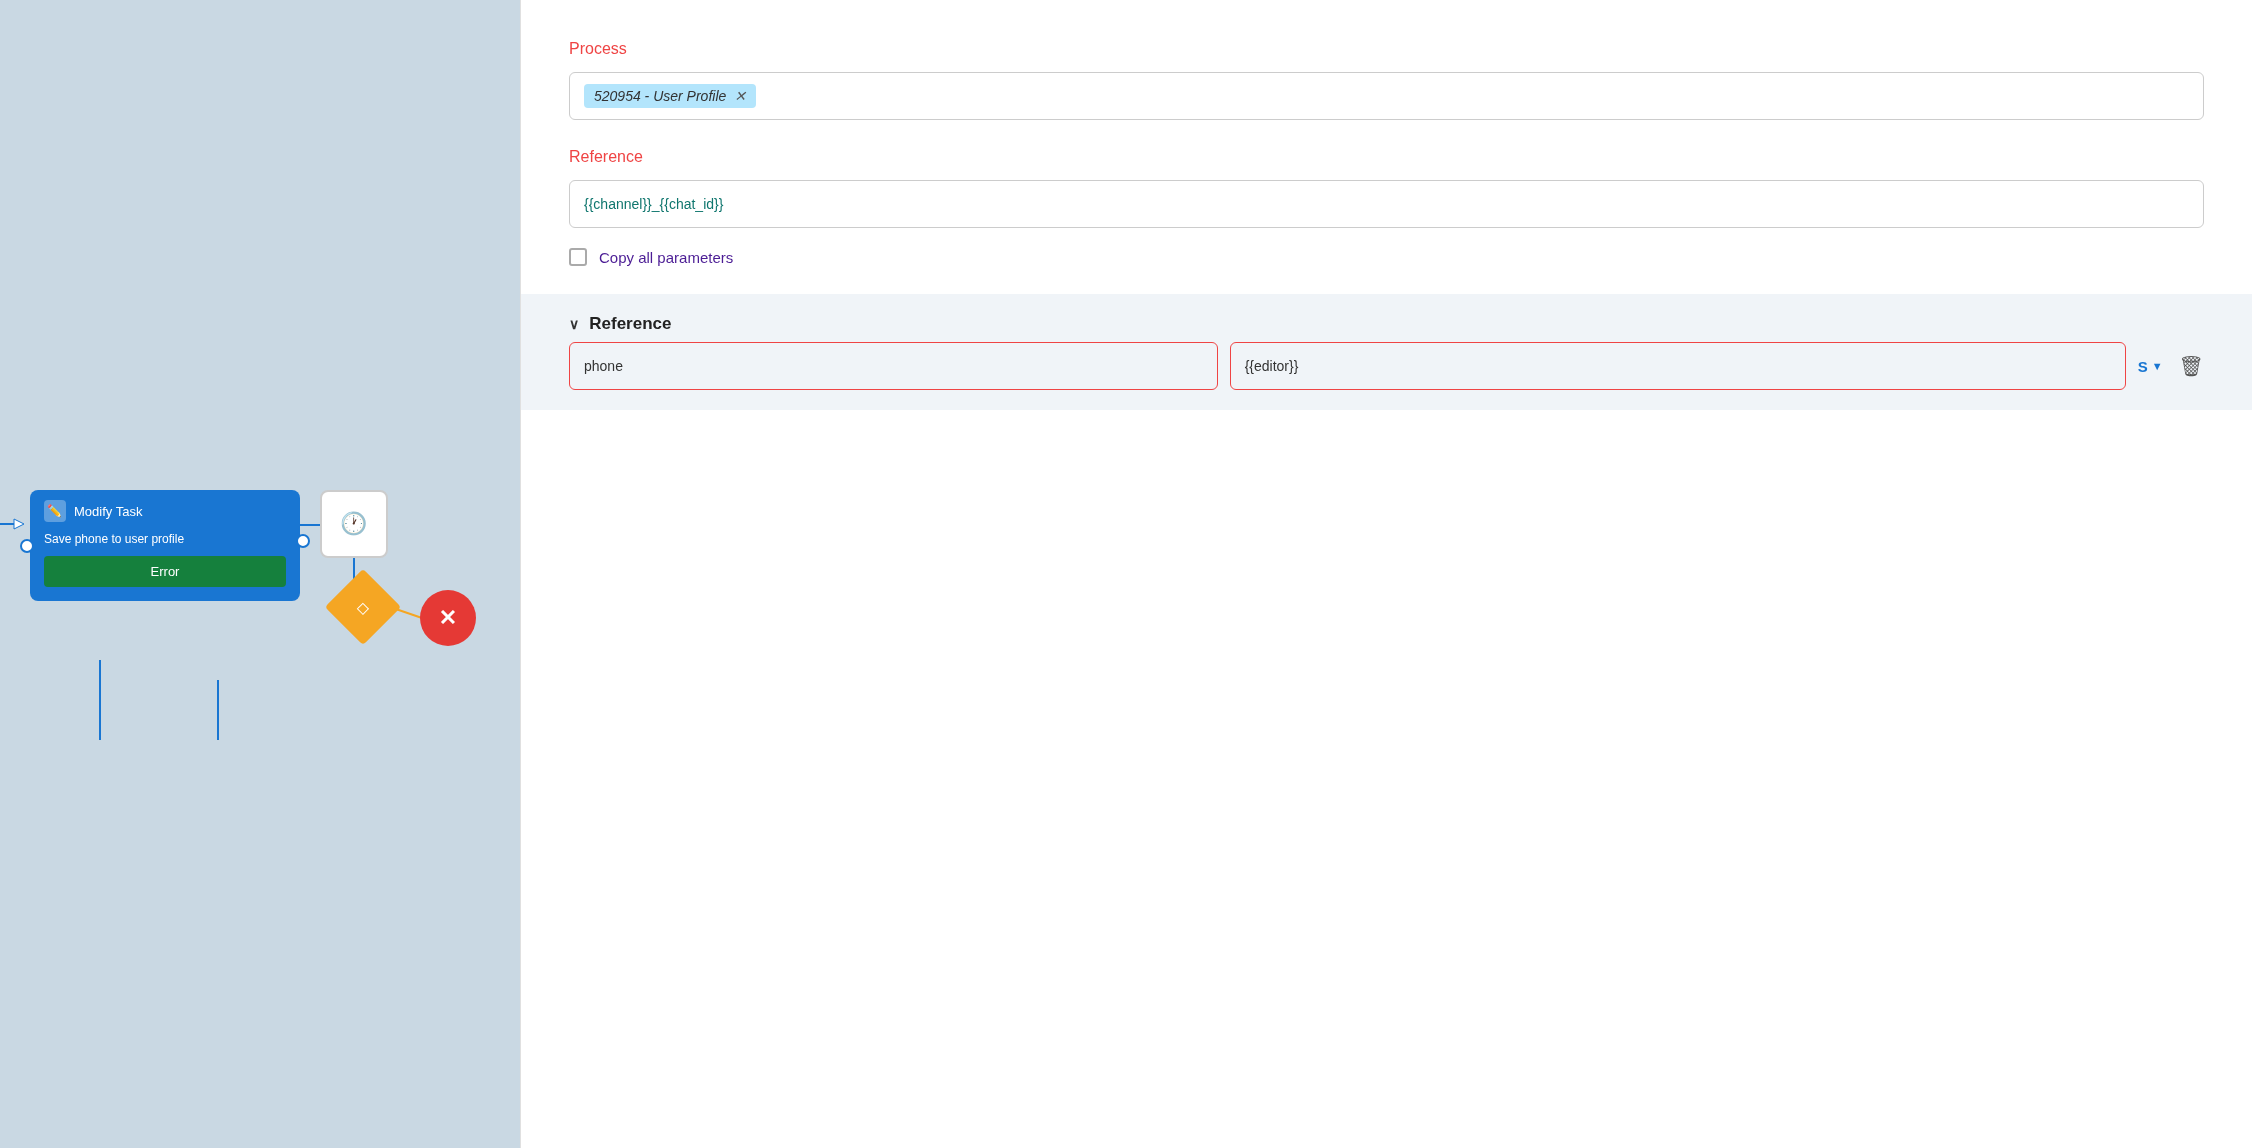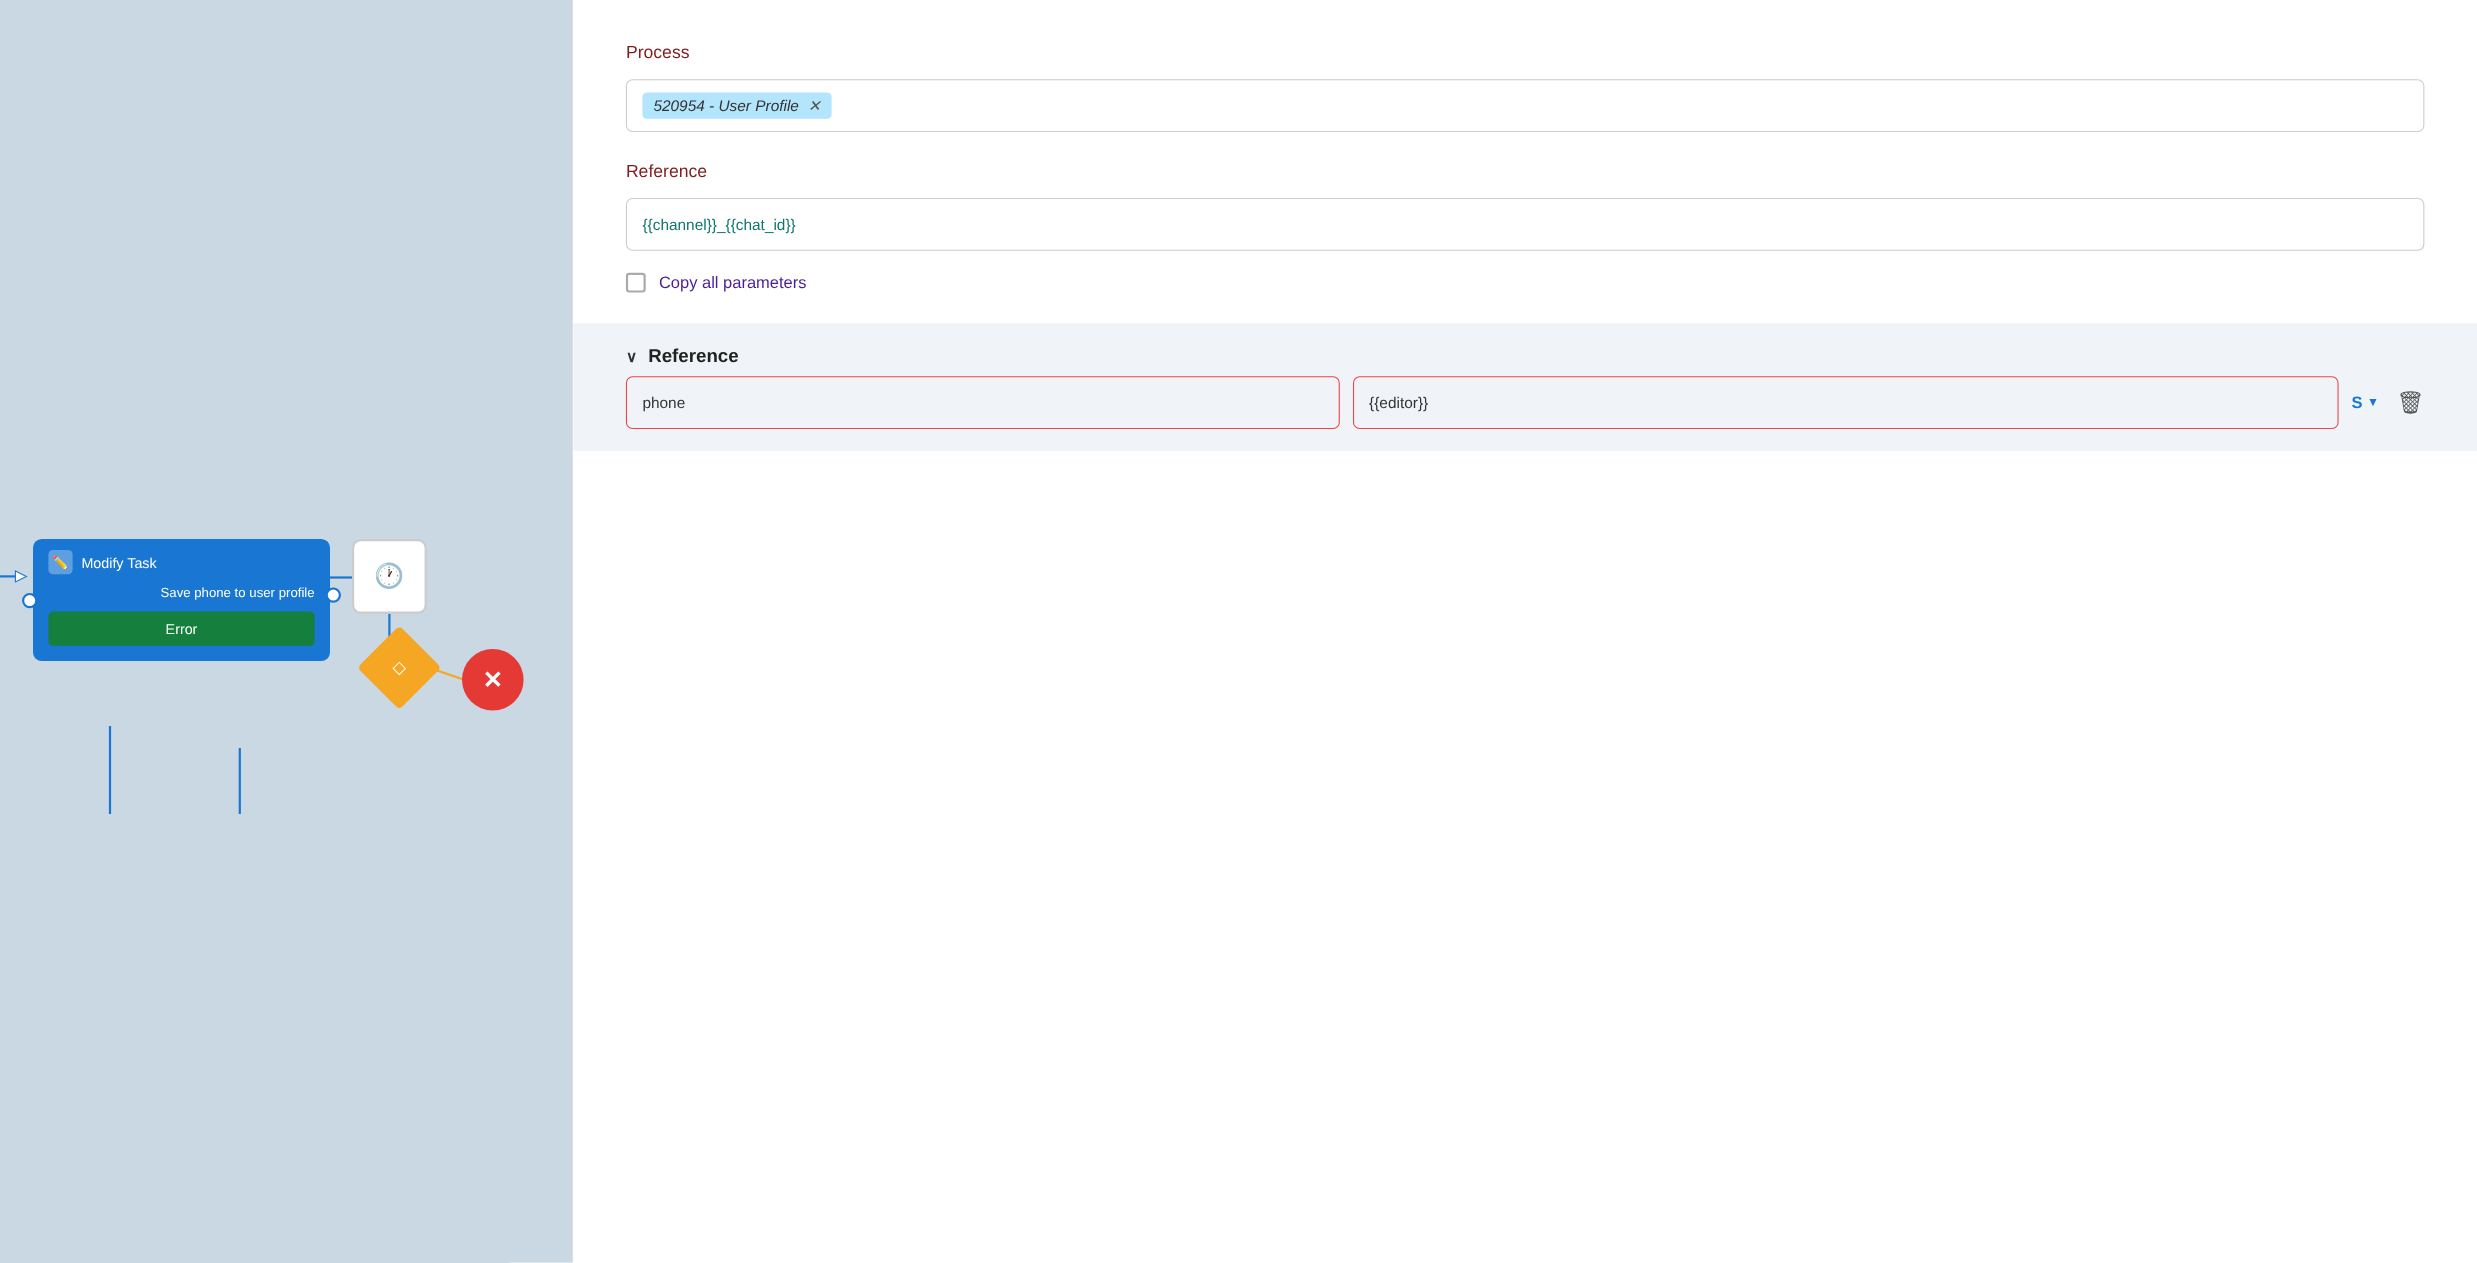--- a/index.html
+++ b/index.html
@@ -54,21 +54,21 @@
       background: rgba(255,255,255,0.3);
       border-radius: 4px;
       display: flex;
       align-items: center;
       justify-content: center;
       font-size: 12px;
     }
 
     .node-subtitle {
       font-size: 12px;
-      text-align: right;
+      text-align: left;
       margin-bottom: 10px;
     }
 
     .node-error-btn {
       background: #15803d;
       border: none;
       border-radius: 4px;
       color: white;
       font-size: 13px;
       font-weight: 500;
@@ -161,21 +161,21 @@
     .right-panel {
       flex: 1;
       background: #fff;
       padding: 40px 48px;
       overflow-y: auto;
       border-left: 1px solid #e0e0e0;
     }
 
     .section-label {
       font-size: 16px;
-      color: #7f1d1d;
+      color: #ef4444;
       margin-bottom: 14px;
       font-weight: 400;
     }
 
     .process-field {
       border: 1px solid #ccc;
       border-radius: 6px;
       padding: 10px 14px;
       display: flex;
       align-items: center;

